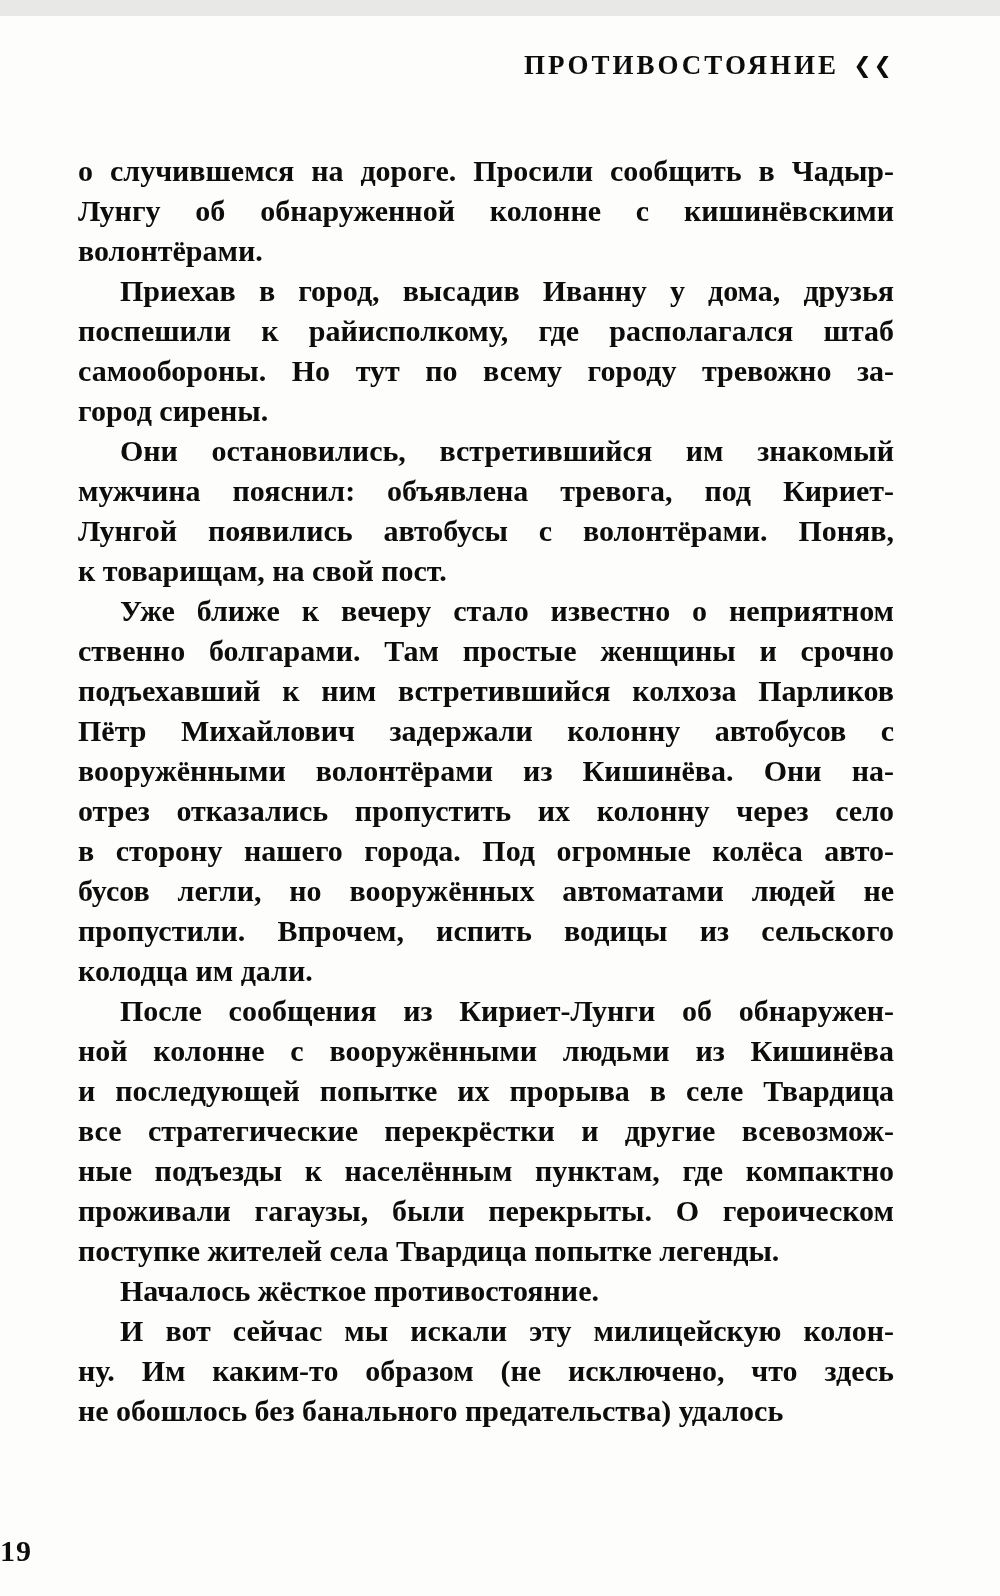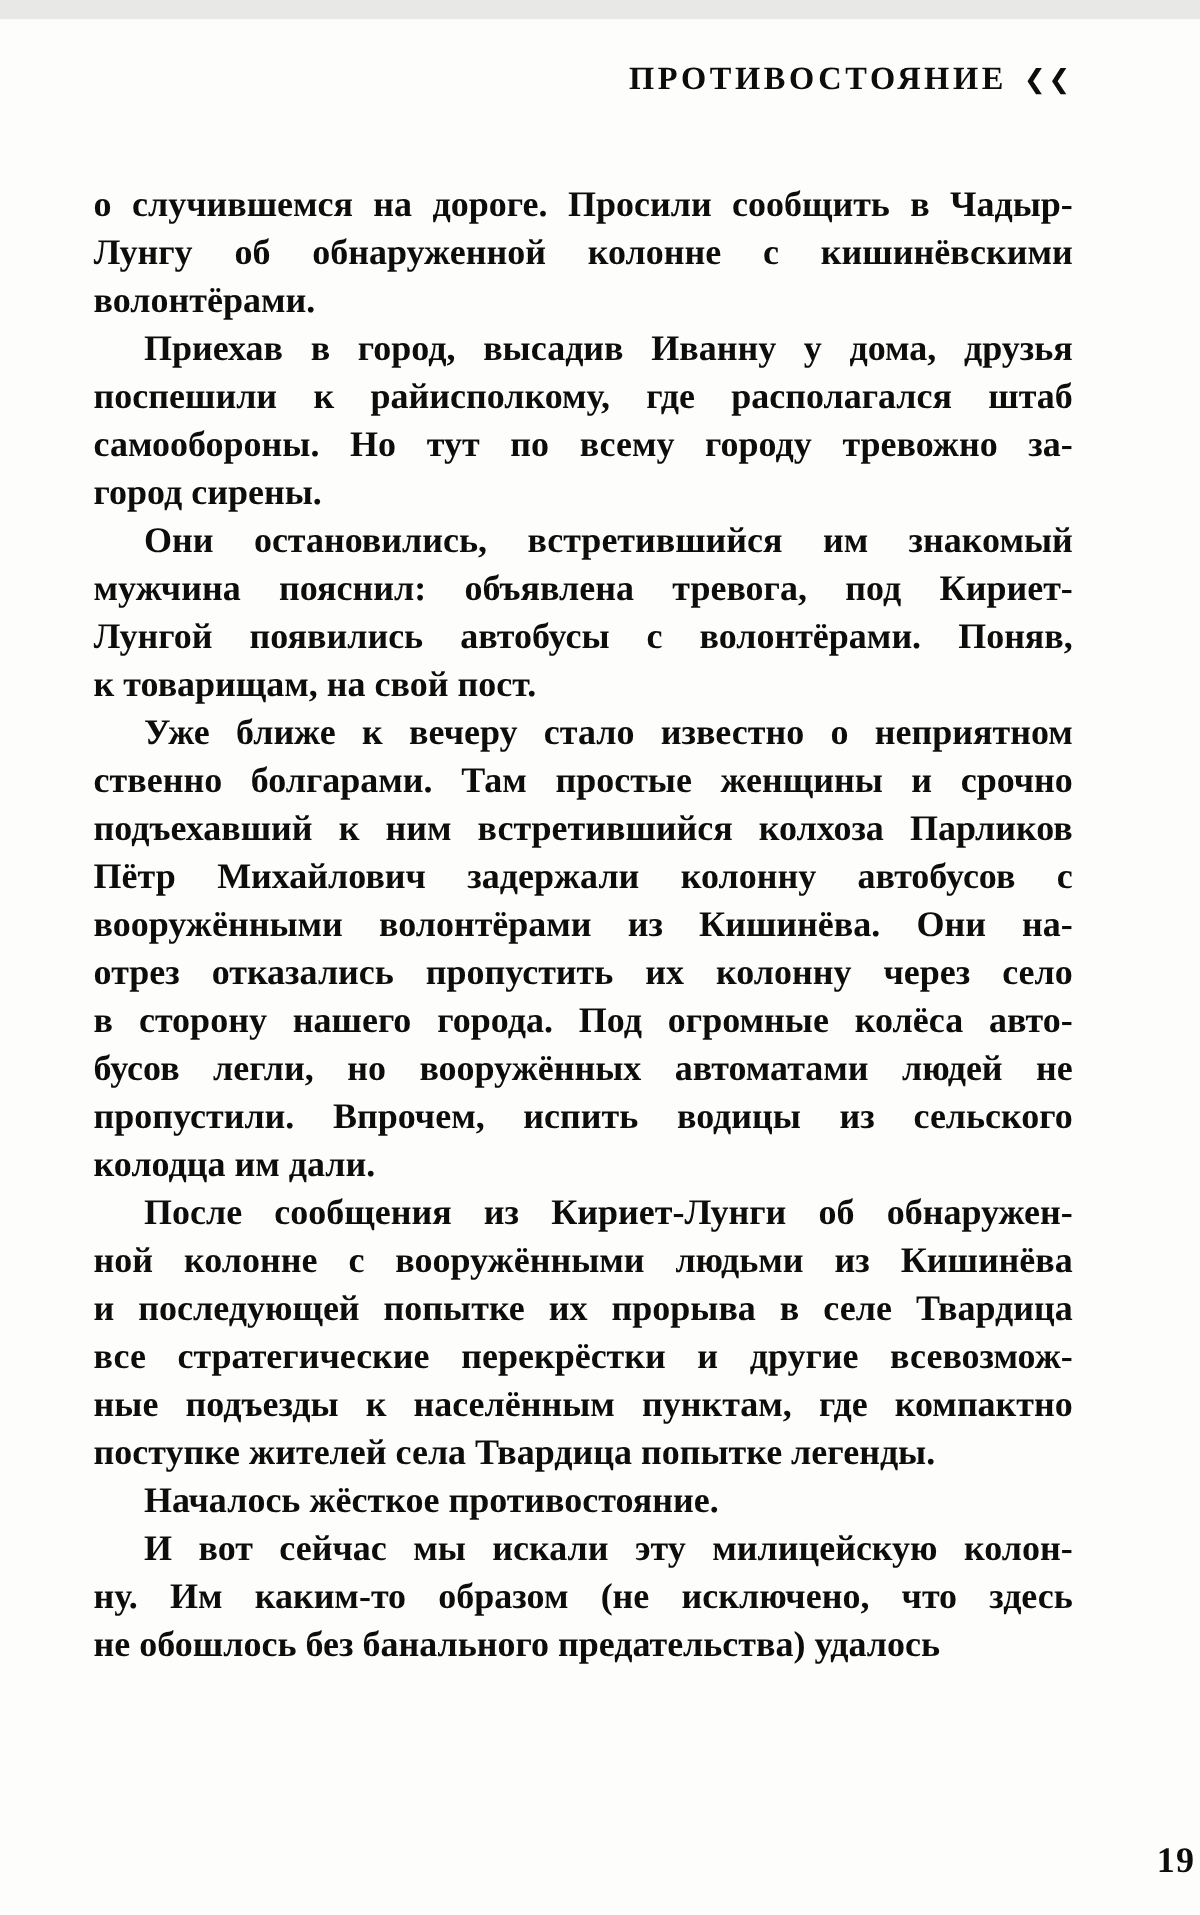--- a/index.html
+++ b/index.html
@@ -55,21 +55,21 @@
     text-indent: 42px;
   }
   .line.last {
     text-align-last: left;
   }
   .folio {
     position: absolute;
     top: 1518px;
     left: 0;
     width: 996px;
-    text-align: right;
+    text-align: left;
     font-weight: 700;
     font-size: 30px;
     letter-spacing: 1px;
   }
 </style>
 </head>
 <body>
 
 <div class="page">
   <div class="running-head">
@@ -105,20 +105,21 @@
         <div class="line">бусов легли, но вооружённых автоматами людей не</div>
         <div class="line">пропустили. Впрочем, испить водицы из сельского</div>
         <div class="line last">колодца им дали.</div>
       </div>
       <div>
         <div class="line first">После сообщения из Кириет-Лунги об обнаружен-</div>
         <div class="line">ной колонне с вооружёнными людьми из Кишинёва</div>
         <div class="line">и последующей попытке их прорыва в селе Твардица</div>
         <div class="line">все стратегические перекрёстки и другие всевозмож-</div>
         <div class="line">ные подъезды к населённым пунктам, где компактно</div>
+        <div class="line">проживали гагаузы, были перекрыты. О героическом</div>
         <div class="line last">поступке жителей села Твардица попытке легенды.</div>
       </div>
       <div>
         <div class="line first last">Началось жёсткое противостояние.</div>
       </div>
       <div>
         <div class="line first">И вот сейчас мы искали эту милицейскую колон-</div>
         <div class="line">ну. Им каким-то образом (не исключено, что здесь</div>
         <div class="line last">не обошлось без банального предательства) удалось</div>
       </div>

